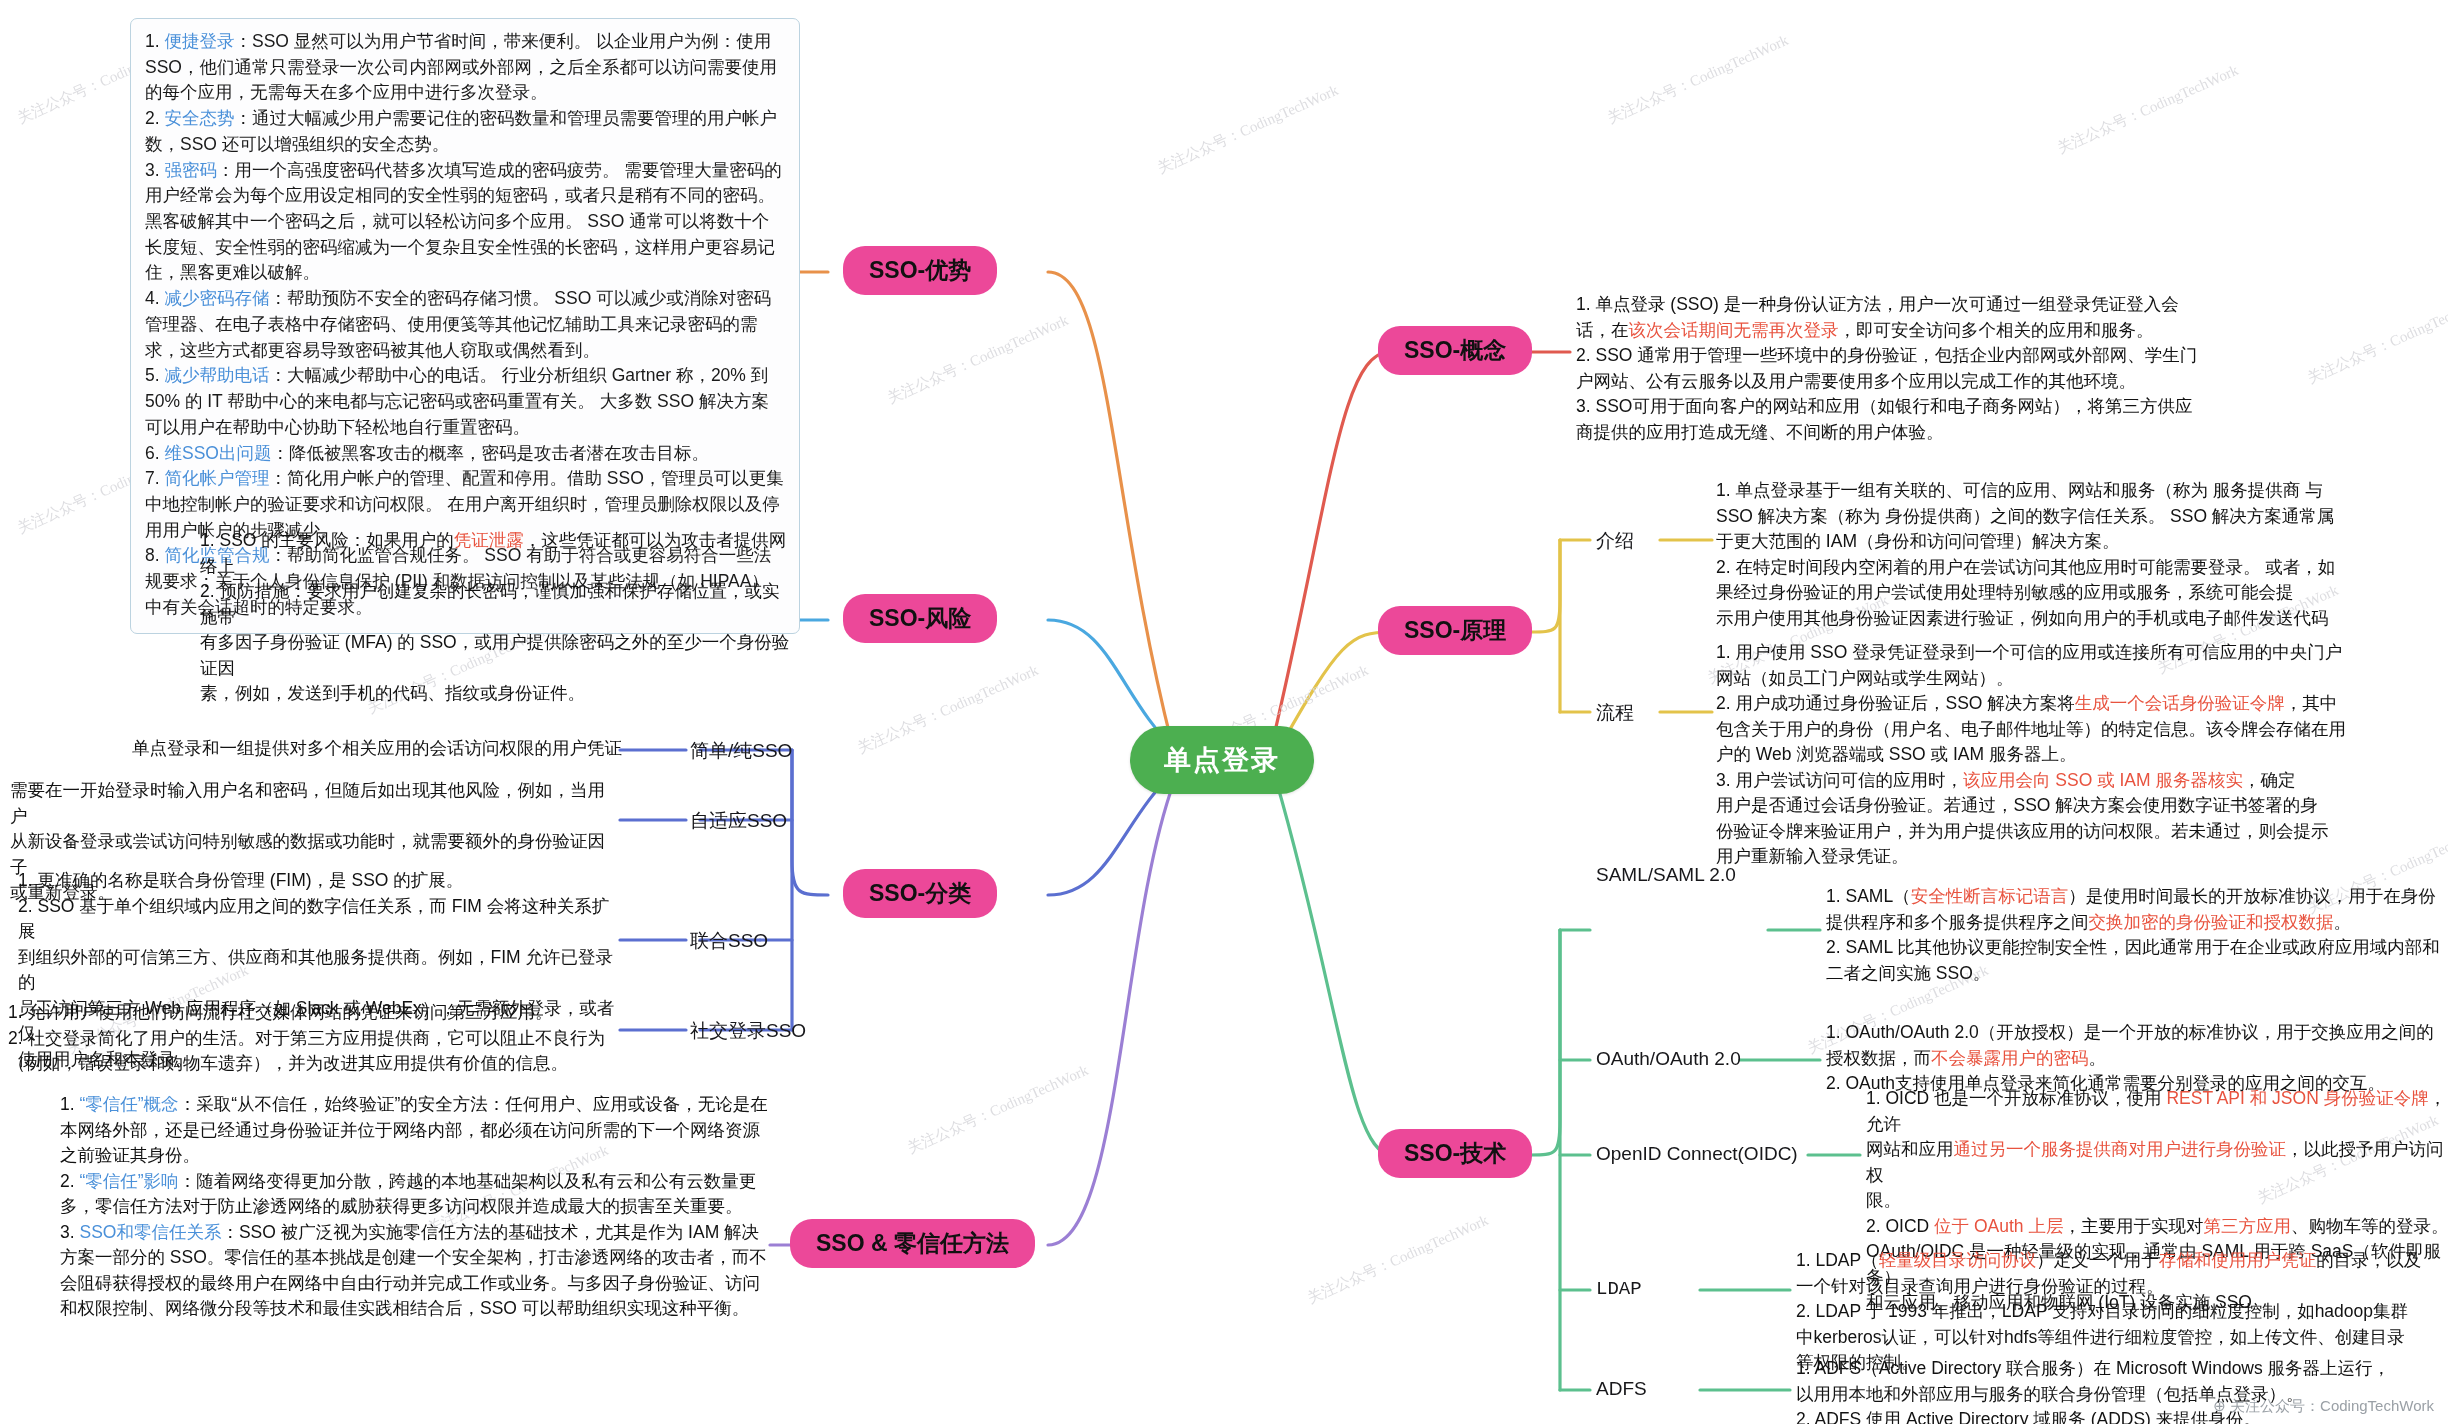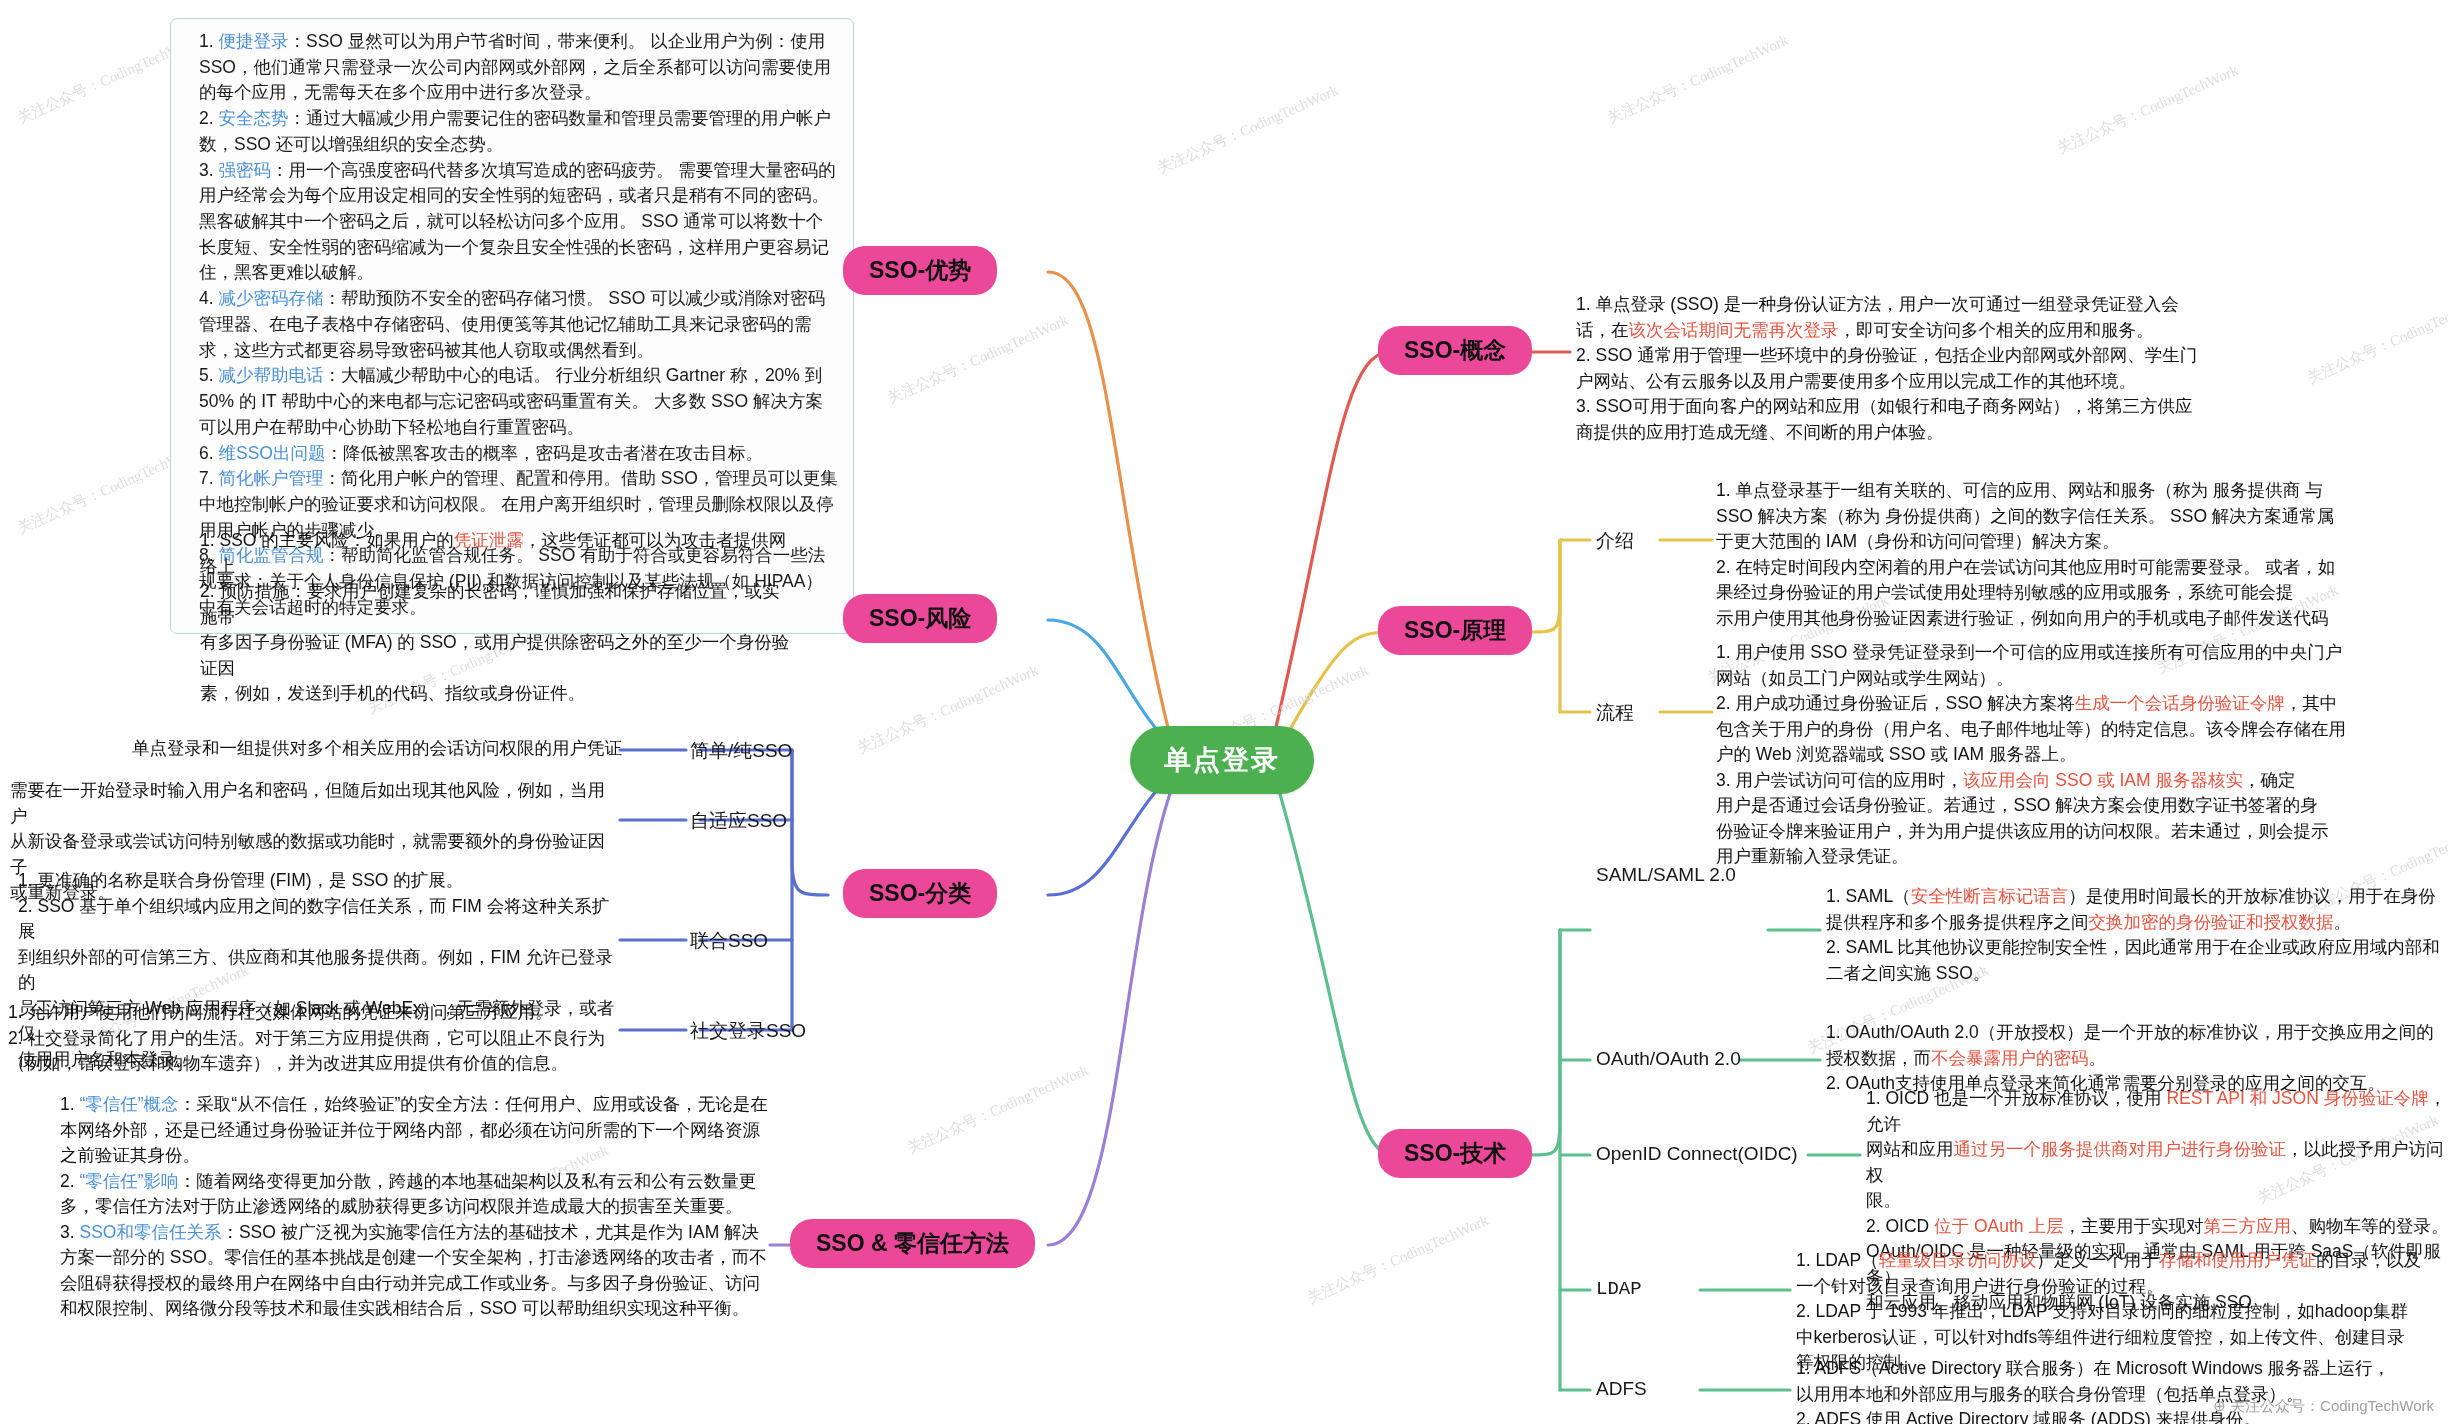--- a/index.html
+++ b/index.html
@@ -73,25 +73,24 @@
   .leaf.r{text-align:left;}
   .leaf.l{text-align:left;}
   .leaf p{margin:0;}
 
   
   .boxed{
     position:absolute;
     border:1px solid #bcd3e0;
     border-radius:7px;
     background:#fdfdfe;
-    padding:10px 14px 12px 28px;
+    padding:10px 14px 12px 14px;
     font-size:17.5px;
     line-height:1.47;
     z-index:4;
-    margin-left:40px;
   }
   .boxed p{margin:0;}
 
   .kw-blue{color:#4a90d9;}
 
   .leaf .hl{color:#e8533f;}
 </style>
 </head>
 <body>
 

